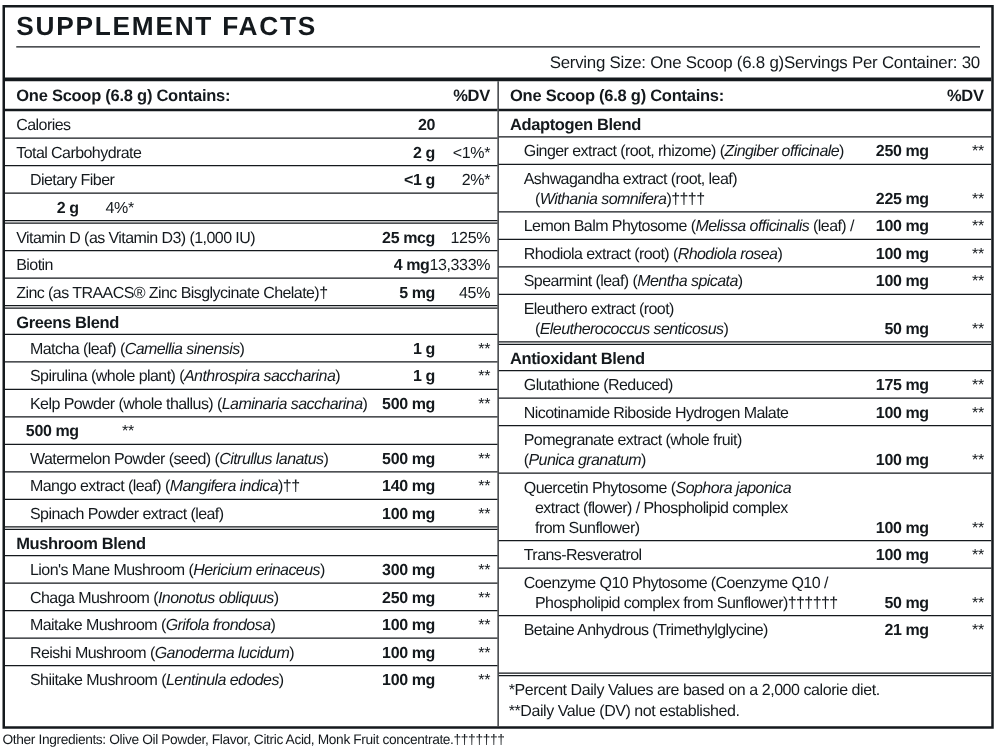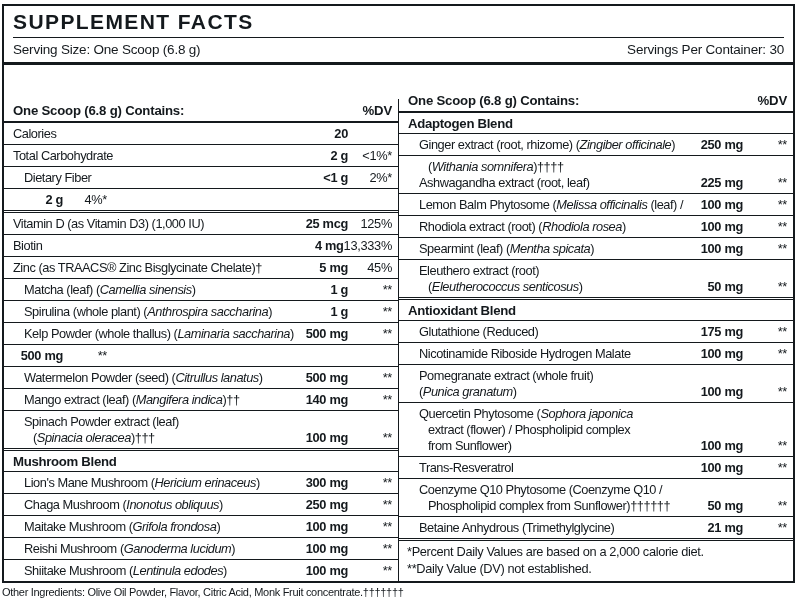--- a/index.html
+++ b/index.html
@@ -18,25 +18,25 @@
     display: flex; flex-direction: column;
     background: #fff;
   }
   .titlebar { padding: 4px 9px 0 9px; border-bottom: 3.5px solid var(--ink); }
   .title {
     font-size: 21px; font-weight: bold; letter-spacing: 1.4px;
     line-height: 24px; border-bottom: 1.5px solid var(--ink);
     padding-bottom: 3px;
   }
   .serving-row {
-    display: flex; justify-content: space-between;
+    display: flex; justify-content: flex-end;
     font-size: 13.5px; line-height: 17px;
     padding: 3px 0 4px 0; letter-spacing: -0.2px;
   }
-  .cols { flex: 1; display: flex; min-height: 0; align-items: flex-end; }
+  .cols { flex: 1; display: flex; min-height: 0; }
   .col { flex: 1; display: flex; flex-direction: column; font-size: 12.8px; letter-spacing: -0.3px; min-width: 0; }
   .col.left { border-right: 1.5px solid var(--ink); }
   .col-header {
     display: flex; justify-content: space-between;
     font-weight: bold; font-size: 13.2px;
     padding: 4px 6px 3px 9px;
     border-bottom: 2px solid var(--ink);
     letter-spacing: -0.2px;
   }
   .sec-header {
@@ -128,20 +128,21 @@
             <div class="amt">4 mg</div>
             <div class="dv">13,333%</div>
           </div>
           <div class="row">
             <div class="nm">
               <div class="ln"><span>Zinc (as TRAACS® Zinc Bisglycinate Chelate)†</span></div>
             </div>
             <div class="amt">5 mg</div>
             <div class="dv">45%</div>
           </div>
+          <div class="sec-header double">Greens Blend</div>
           <div class="row">
             <div class="nm">
               <div class="ln i1"><span>Matcha (leaf) (</span><i>Camellia sinensis</i><span>)</span></div>
             </div>
             <div class="amt">1 g</div>
             <div class="dv">**</div>
           </div>
           <div class="row">
             <div class="nm">
               <div class="ln i1"><span>Spirulina (whole plant) (</span><i>Anthrospira saccharina</i><span>)</span></div>
@@ -170,21 +171,20 @@
           <div class="row">
             <div class="nm">
               <div class="ln i1"><span>Mango extract (leaf) (</span><i>Mangifera indica</i><span>)††</span></div>
             </div>
             <div class="amt">140 mg</div>
             <div class="dv">**</div>
           </div>
           <div class="row">
             <div class="nm">
               <div class="ln i1"><span>Spinach Powder extract (leaf)</span></div>
-              <div class="ln i2"><span>(</span><i>Spinacia oleracea</i><span>)†††</span></div>
             </div>
             <div class="amt">100 mg</div>
             <div class="dv">**</div>
           </div>
           <div class="sec-header double">Mushroom Blend</div>
           <div class="row">
             <div class="nm">
               <div class="ln i1"><span>Lion's Mane Mushroom (</span><i>Hericium erinaceus</i><span>)</span></div>
             </div>
             <div class="amt">300 mg</div>
@@ -227,22 +227,22 @@
         <div class="sec-header">Adaptogen Blend</div>
           <div class="row">
             <div class="nm">
               <div class="ln i1"><span>Ginger extract (root, rhizome) (</span><i>Zingiber officinale</i><span>)</span></div>
             </div>
             <div class="amt">250 mg</div>
             <div class="dv">**</div>
           </div>
           <div class="row">
             <div class="nm">
+              <div class="ln i1"><span>Ashwagandha extract (root, leaf)</span></div>
               <div class="ln i2"><span>(</span><i>Withania somnifera</i><span>)††††</span></div>
-              <div class="ln i1"><span>Ashwagandha extract (root, leaf)</span></div>
             </div>
             <div class="amt">225 mg</div>
             <div class="dv">**</div>
           </div>
           <div class="row">
             <div class="nm">
               <div class="ln i1"><span>Lemon Balm Phytosome (</span><i>Melissa officinalis</i><span> (leaf) /</span></div>
             </div>
             <div class="amt">100 mg</div>
             <div class="dv">**</div>

